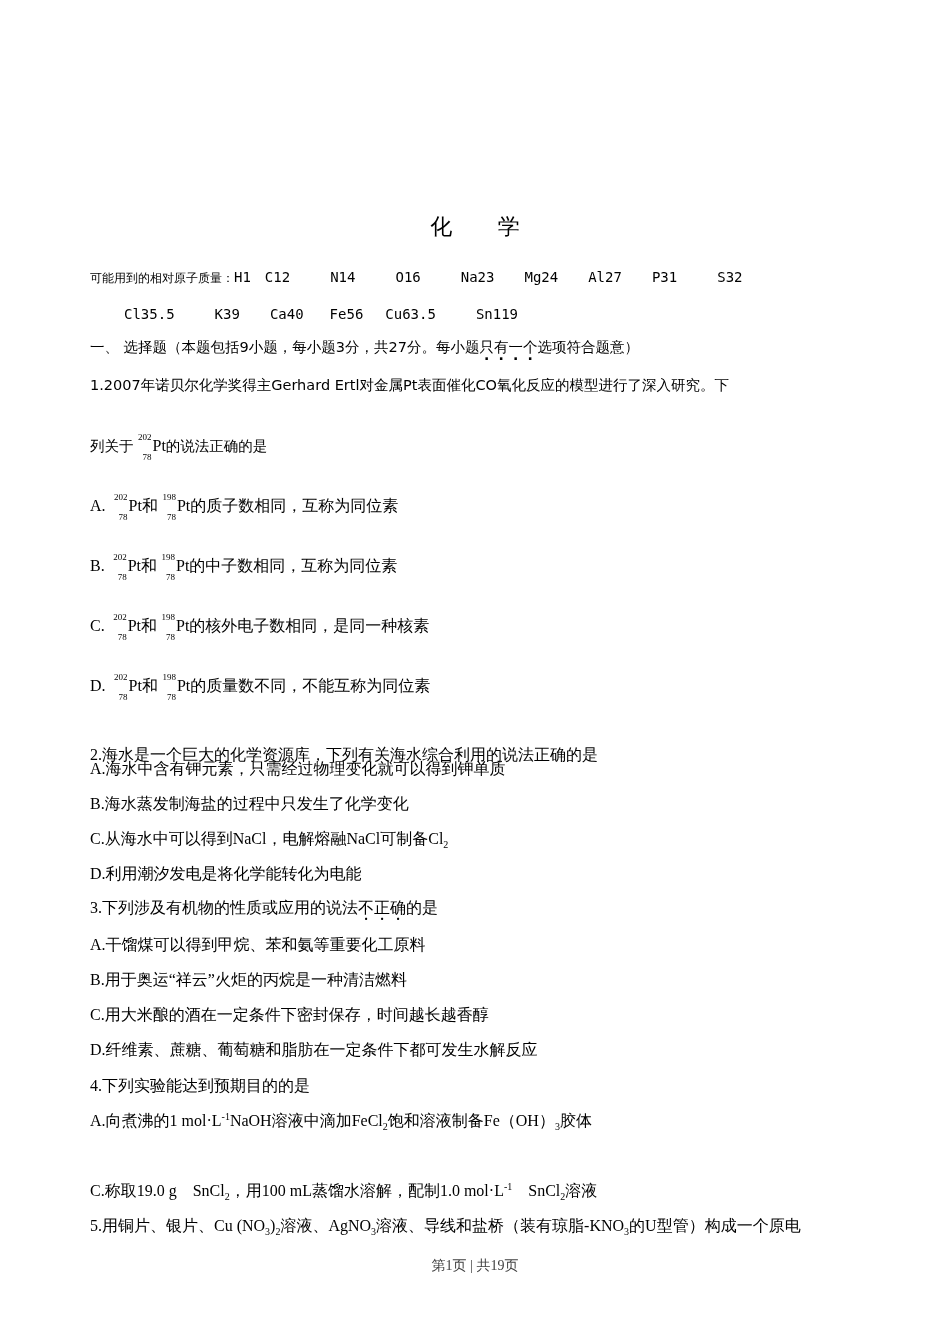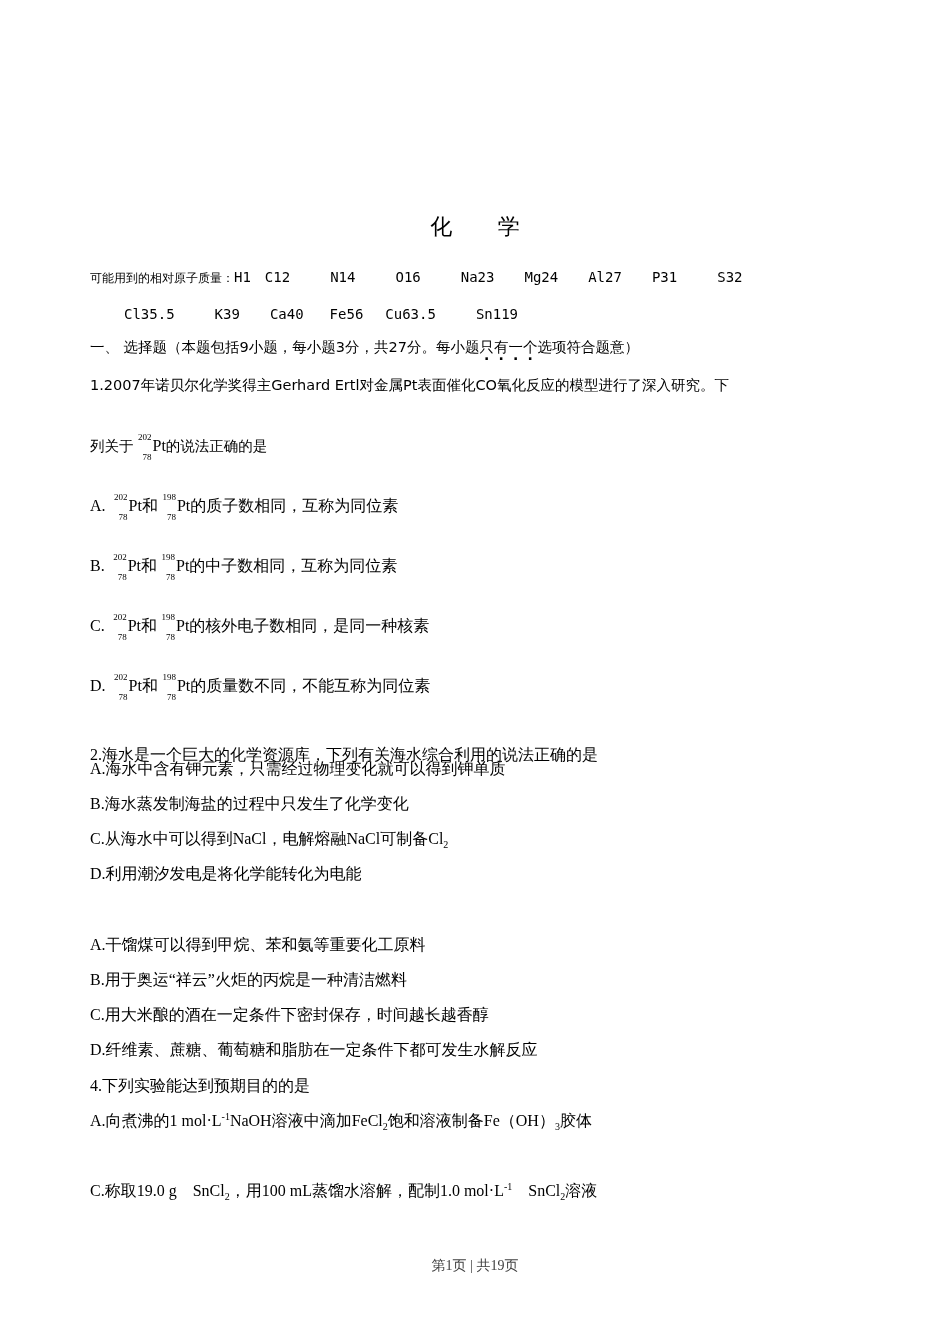--- a/index.html
+++ b/index.html
@@ -72,26 +72,32 @@
   </div>
 
   <div class="line serif" style="top:724px;margin-top:21px;">2.海水是一个巨大的化学资源库，下列有关海水综合利用的说法正确的是</div>
   <div class="line serif" style="top:759px;">A.海水中含有钾元素，只需经过物理变化就可以得到钾单质</div>
   <div class="line serif" style="top:794px;">B.海水蒸发制海盐的过程中只发生了化学变化</div>
   <div class="line serif" style="top:829px;">
     <span>C.从海水中可以得到NaCl，电解熔融NaCl可制备Cl</span><sub>2</sub>
   </div>
   <div class="line serif" style="top:864px;">D.利用潮汐发电是将化学能转化为电能</div>
 
+  <div class="line serif" style="top:898px;">
+    <span>3.下列涉及有机物的性质或应用的说法</span><span class="emph">不</span><span class="emph">正</span><span class="emph">确</span><span>的是</span>
+  </div>
   <div class="line serif" style="top:935px;">A.干馏煤可以得到甲烷、苯和氨等重要化工原料</div>
   <div class="line serif" style="top:970px;">B.用于奥运“祥云”火炬的丙烷是一种清洁燃料</div>
   <div class="line serif" style="top:1005px;">C.用大米酿的酒在一定条件下密封保存，时间越长越香醇</div>
   <div class="line serif" style="top:1040px;">D.纤维素、蔗糖、葡萄糖和脂肪在一定条件下都可发生水解反应</div>
 
   <div class="line serif" style="top:1076px;">4.下列实验能达到预期目的的是</div>
   <div class="line serif" style="top:1111px;">
     <span>A.向煮沸的1 mol·L</span><sup>-1</sup><span>NaOH溶液中滴加FeCl</span><sub>2</sub><span>饱和溶液制备Fe（OH）</span><sub>3</sub><span>胶体</span>
   </div>
   <div class="line serif" style="top:1181px; white-space:pre;"><span>C.称取19.0 g    SnCl</span><sub>2</sub><span>，用100 mL蒸馏水溶解，配制1.0 mol·L</span><sup>-1</sup><span>    SnCl</span><sub>2</sub><span>溶液</span></div>
 
+  <div class="line serif" style="top:1216px;">
+    <span>5.用铜片、银片、Cu (NO</span><sub>3</sub><span>)</span><sub>2</sub><span>溶液、AgNO</span><sub>3</sub><span>溶液、导线和盐桥（装有琼脂-KNO</span><sub>3</sub><span>的U型管）构成一个原电</span>
+  </div>
 
   <div class="footer">第1页 | 共19页</div>
 </div>
 
 </body></html>

